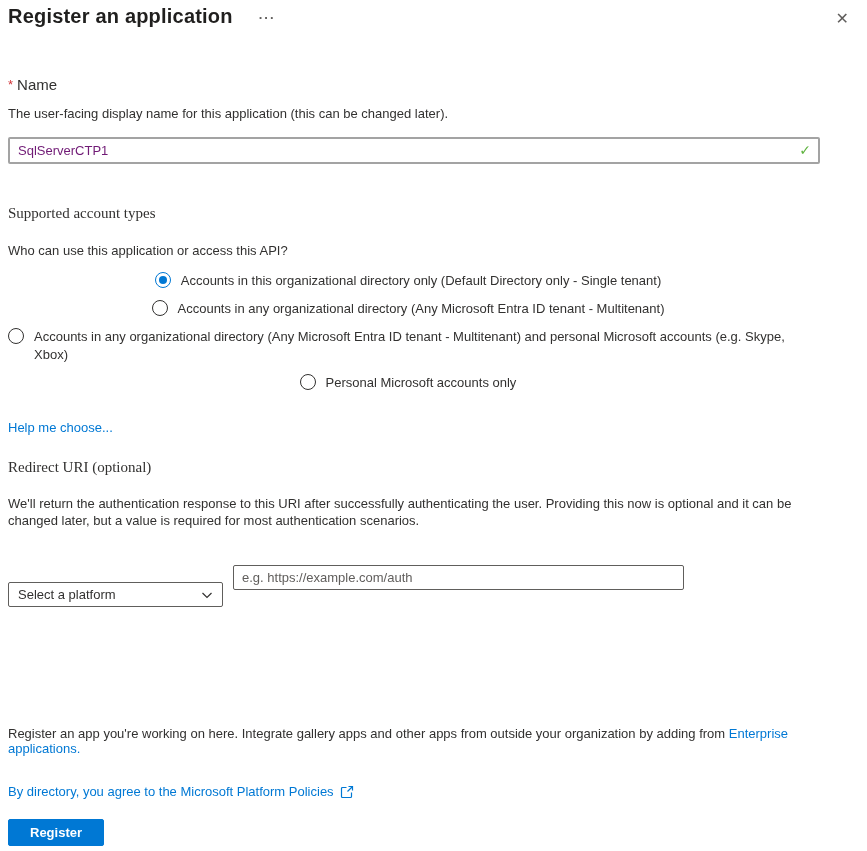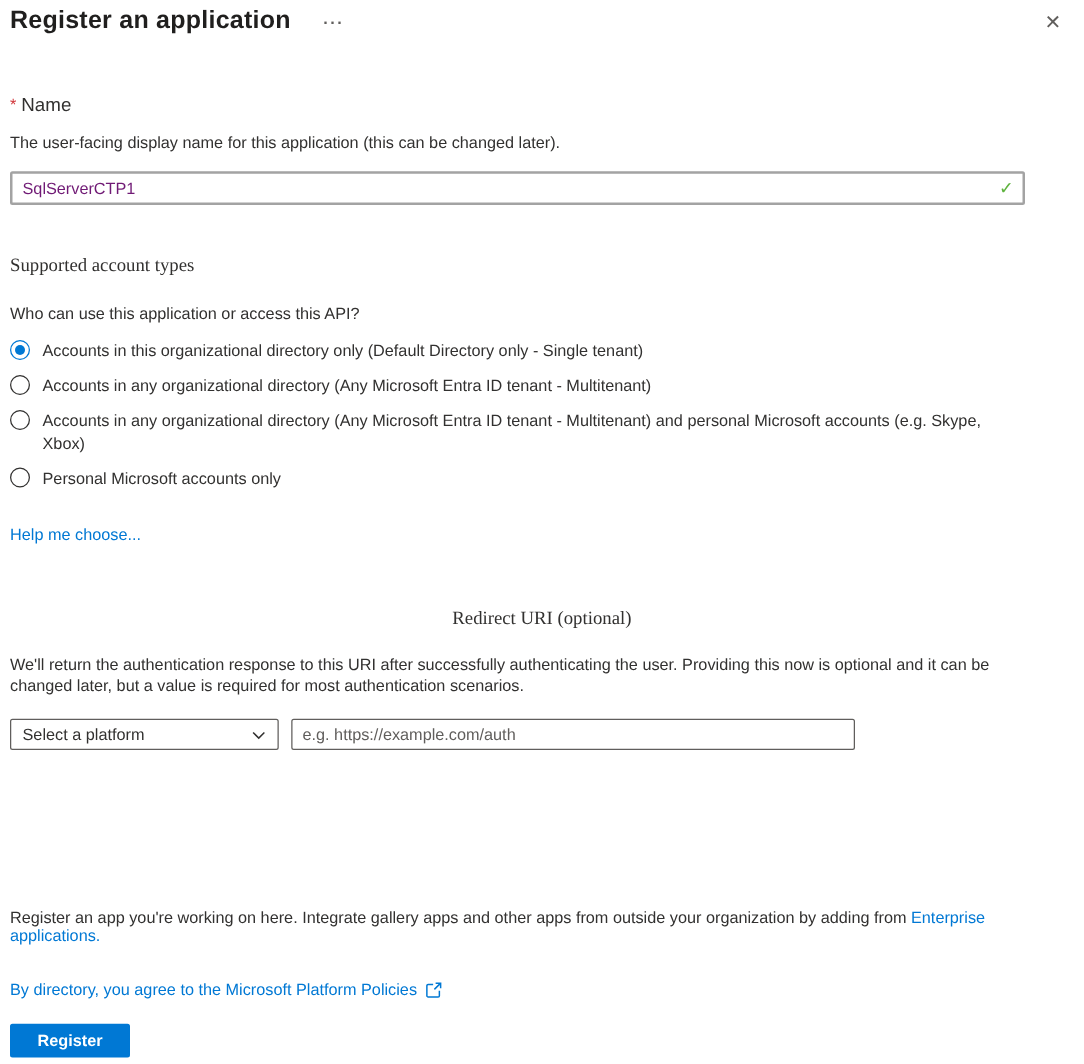--- a/index.html
+++ b/index.html
@@ -50,48 +50,48 @@
     position: absolute; right: 9px; top: 5px;
     color: #5fb33f; font-size: 14px; font-weight: bold;
     pointer-events: none;
   }
 
   
   .section-heading { font-size: 15px; font-weight: 400; color: #323130; font-family: Liberation Serif, serif; }
   .sat-heading { margin-top: 41px; }
   .sat-question { margin-top: 21px; }
   .radio-group { margin-top: 14px; max-width: 800px; }
-  .radio-row { display: flex; align-items: flex-start; margin-bottom: 10px; cursor: pointer; }
+  .radio-row { display: flex; align-items: flex-start; margin-bottom: 10px; cursor: pointer; justify-content: center; }
   .radio-circle {
     flex: 0 0 auto;
     width: 16px; height: 16px; border-radius: 50%;
     border: 1px solid #323130; background: #fff;
     margin-right: 10px; margin-top: 0px;
     position: relative;
   }
   .radio-row.selected .radio-circle { border: 1px solid #0078d4; }
   .radio-row.selected .radio-circle::after {
     content: ""; position: absolute;
     left: 3px; top: 3px; width: 8px; height: 8px;
     border-radius: 50%; background: #0078d4;
   }
   .radio-label { line-height: 18px; padding-top: 0px; }
 
   .link { color: #0078d4; text-decoration: none; cursor: pointer; }
   .help-link-row { margin-top: 28px; }
 
   
-  .ruri-heading { margin-top: 52px; text-align: center; }
+  .ruri-heading { margin-top: 24px; }
   .ruri-desc { margin-top: 19px; max-width: 820px; line-height: 17px; }
   .ruri-row { margin-top: 18px; display: flex; align-items: center; }
   .platform-select {
     width: 215px; height: 25px;
     border: 1px solid #605e5c; border-radius: 2px;
     display: flex; align-items: center; justify-content: space-between;
-    padding: 0 9px; cursor: pointer; background: #fff;
+    padding: 0 9px; cursor: pointer; background: #fff; margin-top: 35px;
   }
   .platform-select .sel-text { color: #323130; }
   .chevron-down { display: inline-flex; margin-top: 1px; }
   .uri-input {
     margin-left: 10px;
     width: 451px; height: 25px;
     border: 1px solid #605e5c; border-radius: 2px;
     padding: 0 8px; font-size: 13px;
     font-family: "Liberation Sans", sans-serif;
     color: #323130; outline: none;

